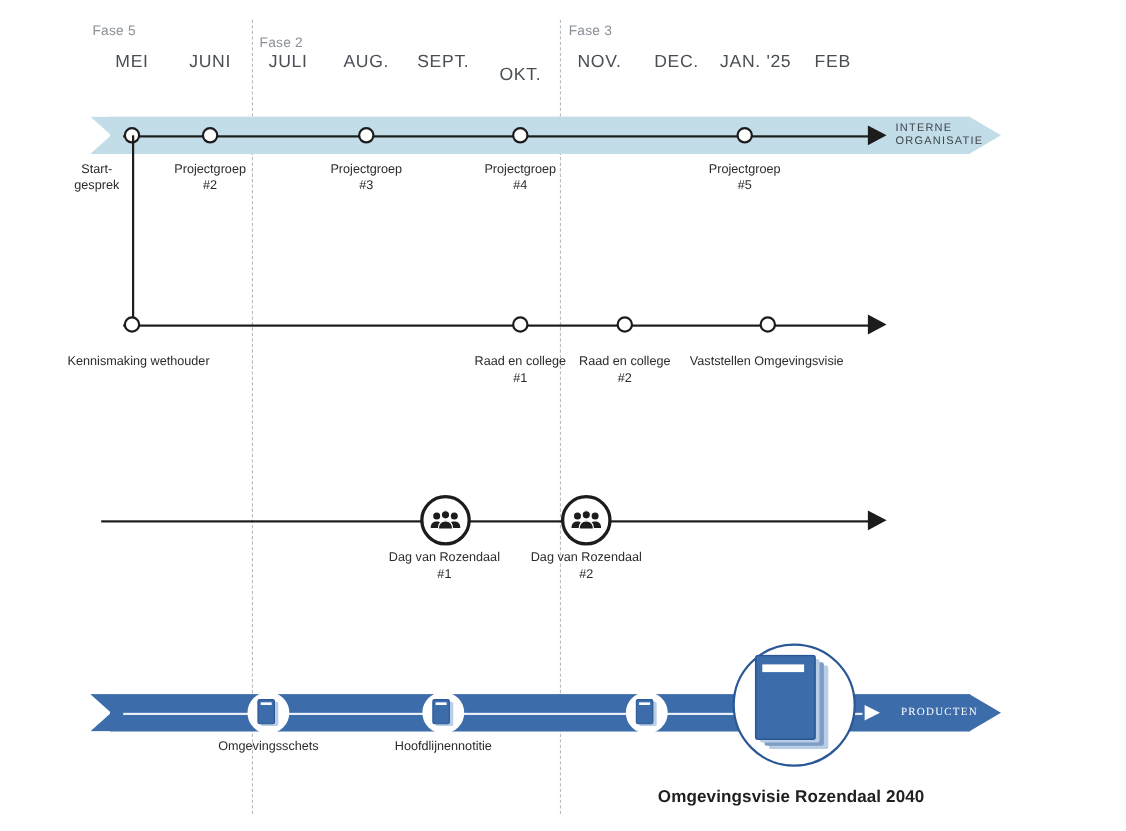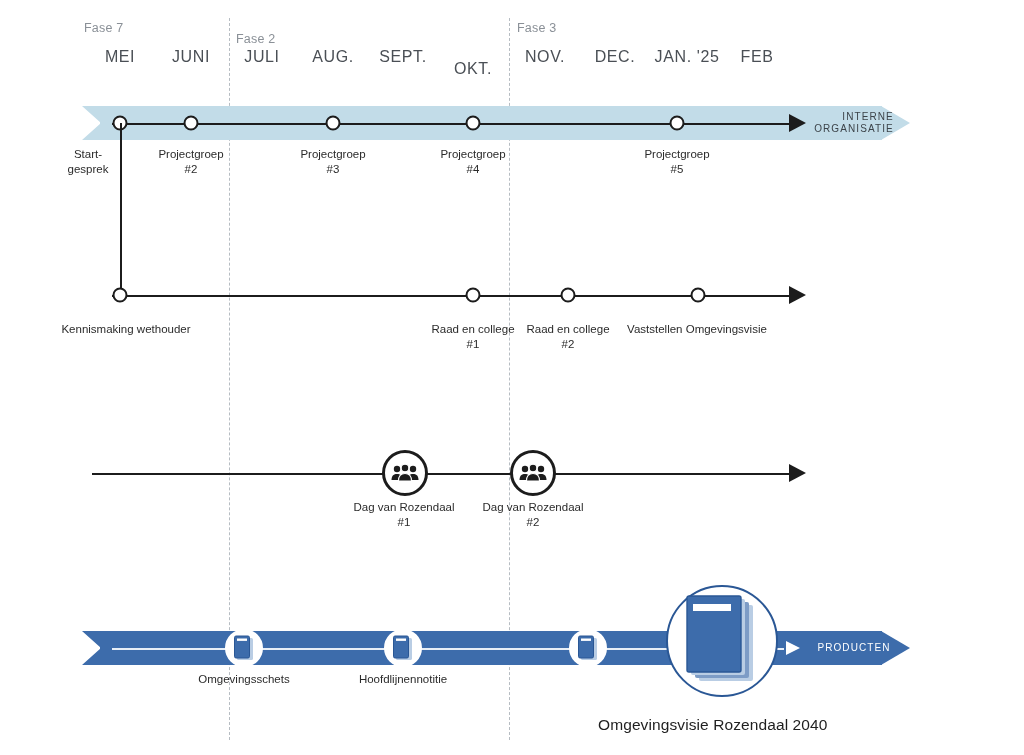--- a/index.html
+++ b/index.html
@@ -69,21 +69,21 @@
   .band-dark .point{
     background:#3d6cab;
     clip-path:polygon(0 0, 100% 50%, 0 100%);
   }
 
   .band-name{
     position:absolute;
     font-size:10px;
     letter-spacing:1.1px;
     line-height:12px;
-    text-align:right;
+    text-align:left;
     white-space:pre-line;
     transform:translate(-50%,-50%);
   }
   .band-light .band-name{color:#3c4349;}
   .band-dark  .band-name{color:#ffffff;}
 
   
   .track{
     position:absolute;height:0;
     border-top:2.2px solid #1c1c1c;
@@ -145,35 +145,35 @@
   .bigbook-node{
     position:absolute;width:112px;height:112px;border-radius:50%;
     background:#ffffff;border:2.6px solid #2a5795;
     transform:translate(-50%,-50%);
     box-sizing:border-box;
     display:flex;align-items:center;justify-content:center;
   }
   .doc-title{
     position:absolute;
     font-size:15.5px;
-    font-weight:normal;
+    font-weight:bold;
     color:#1f1f1f;
     letter-spacing:.1px;
     white-space:nowrap;
   }
 </style>
 </head>
 <body>
 
 <div id="stage">
 
   <div class="phase-divider" style="left:229px;"></div>
   <div class="phase-divider" style="left:509px;"></div>
 
-  <div class="phase-label" style="left:84px;top:21px;">Fase 7</div>
+  <div class="phase-label" style="left:84px;top:21px;">Fase 5</div>
   <div class="phase-label" style="left:236px;top:21px;margin-top:11px;">Fase 2</div>
   <div class="phase-label" style="left:517px;top:21px;">Fase 3</div>
 
   <div class="month-label" style="left:120px;top:48px;">MEI</div>
   <div class="month-label" style="left:191px;top:48px;">JUNI</div>
   <div class="month-label" style="left:262px;top:48px;">JULI</div>
   <div class="month-label" style="left:333px;top:48px;">AUG.</div>
   <div class="month-label" style="left:403px;top:48px;">SEPT.</div>
   <div class="month-label" style="left:473px;top:60px;">OKT.</div>
   <div class="month-label" style="left:545px;top:48px;">NOV.</div>
@@ -251,21 +251,21 @@
 
   <div class="node-label" style="left:404px;top:500px;width:150px;">Dag van Rozendaal
 #1</div>
   <div class="node-label" style="left:533px;top:500px;width:150px;">Dag van Rozendaal
 #2</div>
 
   <div class="band band-dark" style="left:82px;top:631px;width:828px;">
     <div class="notch"></div>
     <div class="band-body"></div>
     <div class="point"></div>
-    <div class="band-name" style="left:772px;top:17px;">PRODUCTEN</div>
+    <div class="band-name" style="left:772px;top:17px;font-family:Liberation Serif, serif;">PRODUCTEN</div>
   </div>
   <div class="track track-white" style="left:112px;top:648px;width:672px;"></div>
   <div class="track-arrow track-arrow-white" style="left:786px;top:641px;"></div>
 
   <div class="book-node" style="left:244px;top:648px;">
     <svg width="22" height="26" viewBox="0 0 22 26">
       <rect x="4" y="3" width="16" height="22" rx="1.6" fill="#b9cde4"></rect>
       <rect x="1.5" y="1" width="15" height="22" rx="1.6" fill="#3d6cab" stroke="#2a5795" stroke-width="1"></rect>
       <rect x="4" y="3.5" width="10" height="2.4" fill="#ffffff"></rect>
     </svg>

